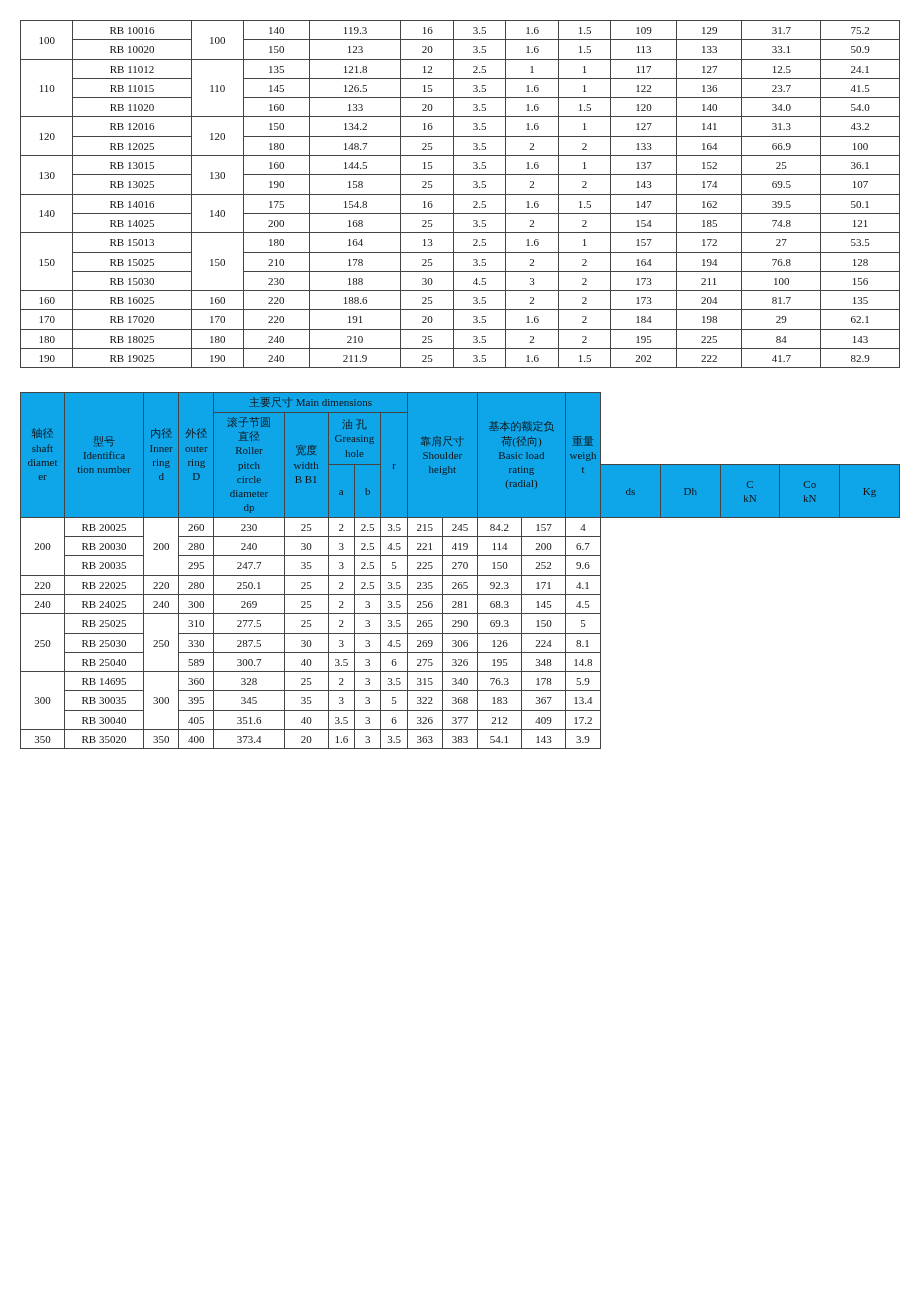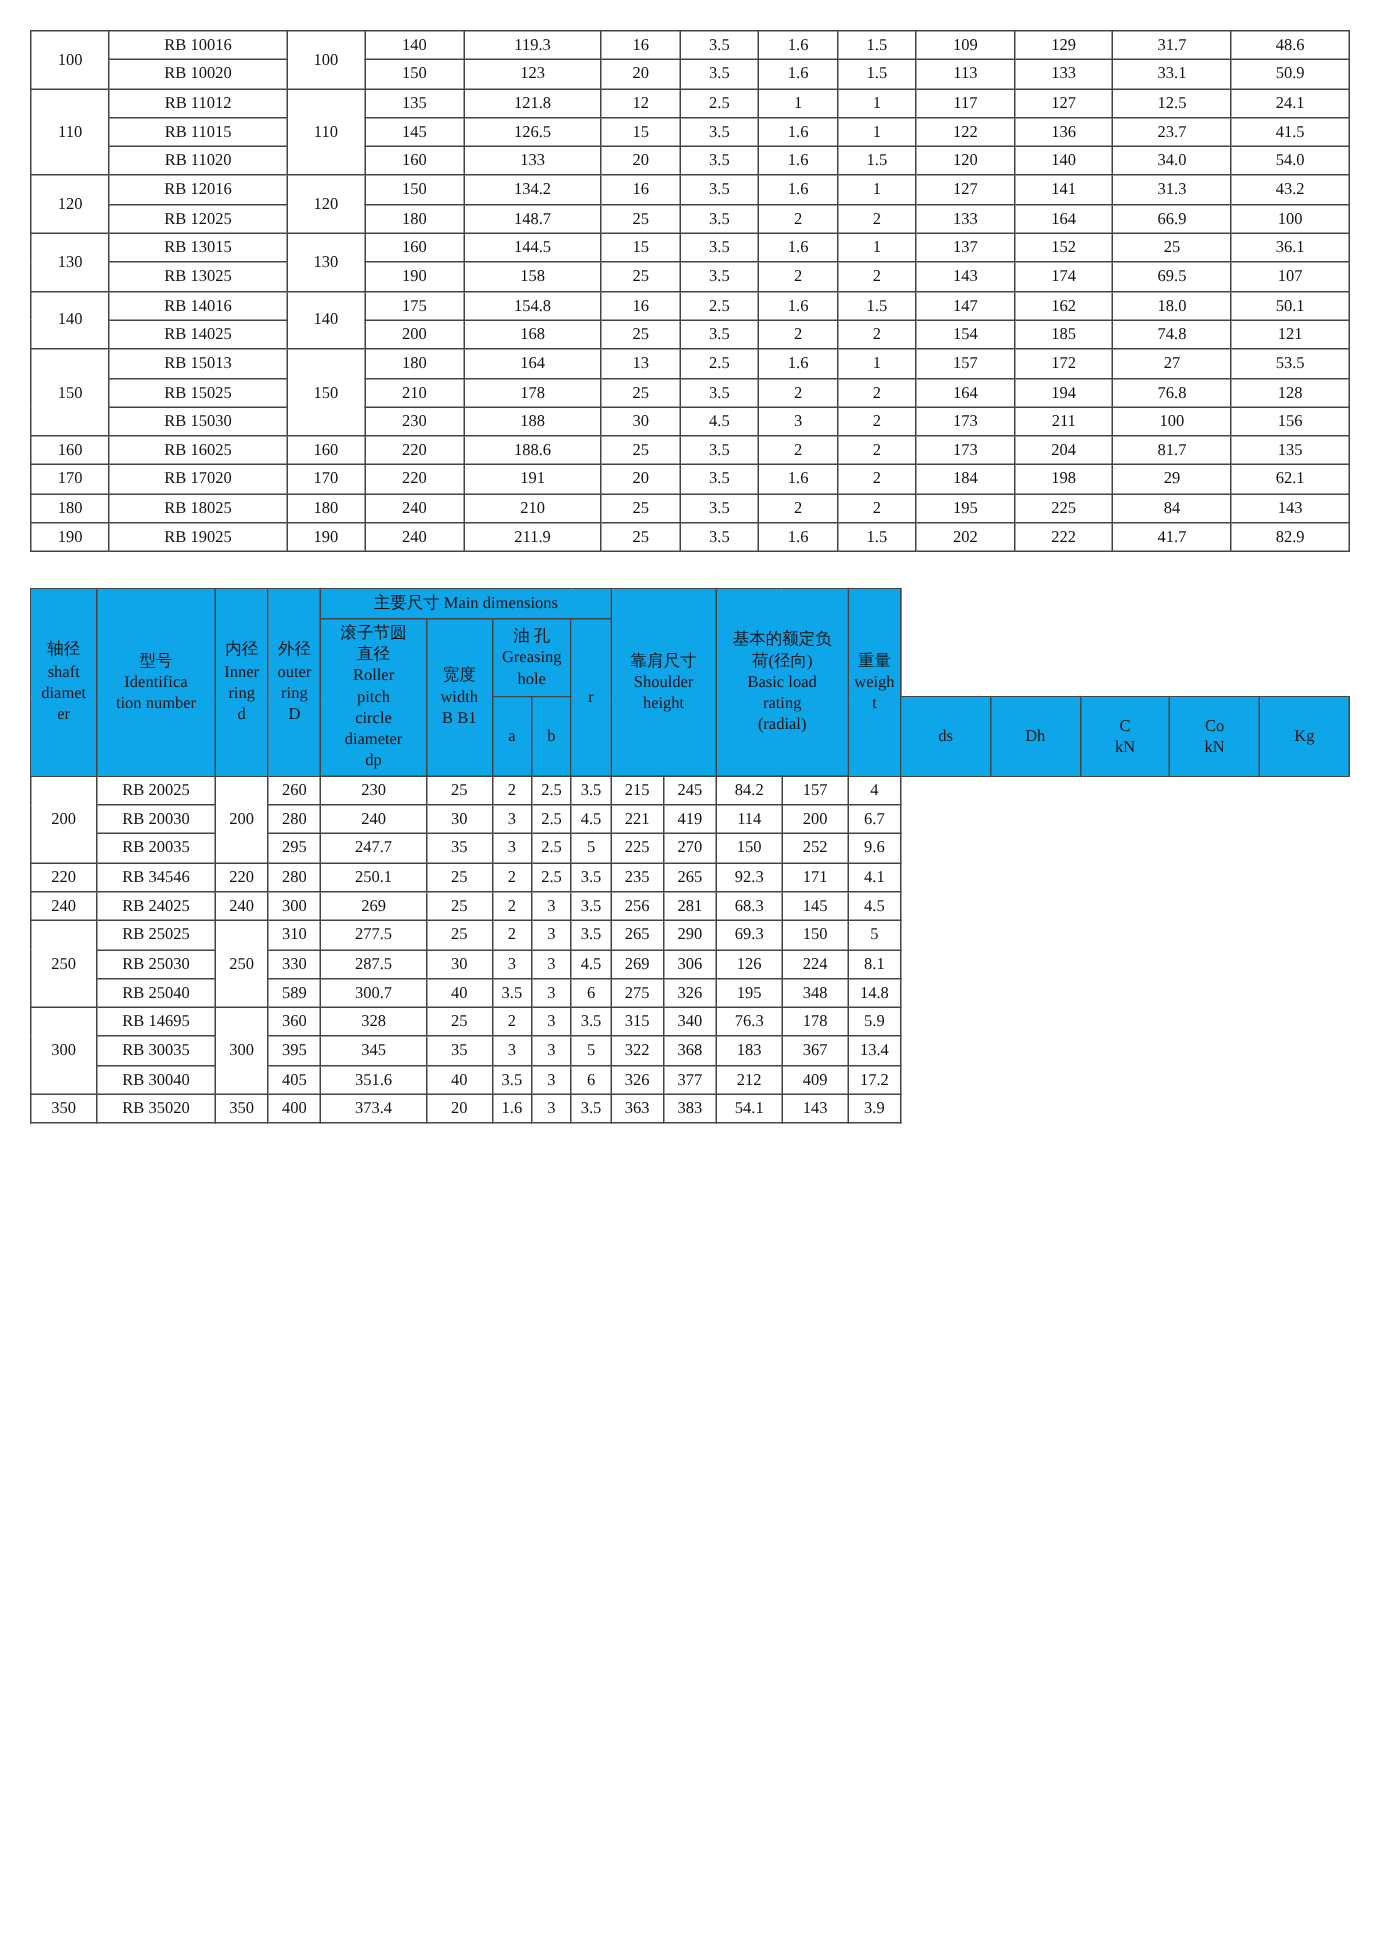--- a/index.html
+++ b/index.html
@@ -58,21 +58,21 @@
           <td rowspan="2">100</td>
           <td>140</td>
           <td>119.3</td>
           <td>16</td>
           <td>3.5</td>
           <td>1.6</td>
           <td>1.5</td>
           <td>109</td>
           <td>129</td>
           <td>31.7</td>
-          <td>48.6</td>
+          <td>75.2</td>
         </tr>
         <tr>
           <td>RB 10020</td>
           <td>150</td>
           <td>123</td>
           <td>20</td>
           <td>3.5</td>
           <td>1.6</td>
           <td>1.5</td>
           <td>113</td>
@@ -182,21 +182,21 @@
           <td>RB 14016</td>
           <td rowspan="2">140</td>
           <td>175</td>
           <td>154.8</td>
           <td>16</td>
           <td>2.5</td>
           <td>1.6</td>
           <td>1.5</td>
           <td>147</td>
           <td>162</td>
-          <td>18.0</td>
+          <td>39.5</td>
           <td>50.1</td>
         </tr>
         <tr>
           <td>RB 14025</td>
           <td>200</td>
           <td>168</td>
           <td>25</td>
           <td>3.5</td>
           <td>2</td>
           <td>2</td>
@@ -398,21 +398,21 @@
           <td>2.5</td>
           <td>5</td>
           <td>225</td>
           <td>270</td>
           <td>150</td>
           <td>252</td>
           <td>9.6</td>
         </tr>
         <tr>
           <td rowspan="1">220</td>
-          <td>RB 34546</td>
+          <td>RB 22025</td>
           <td rowspan="1">220</td>
           <td>280</td>
           <td>250.1</td>
           <td>25</td>
           <td>2</td>
           <td>2.5</td>
           <td>3.5</td>
           <td>235</td>
           <td>265</td>
           <td>92.3</td>

